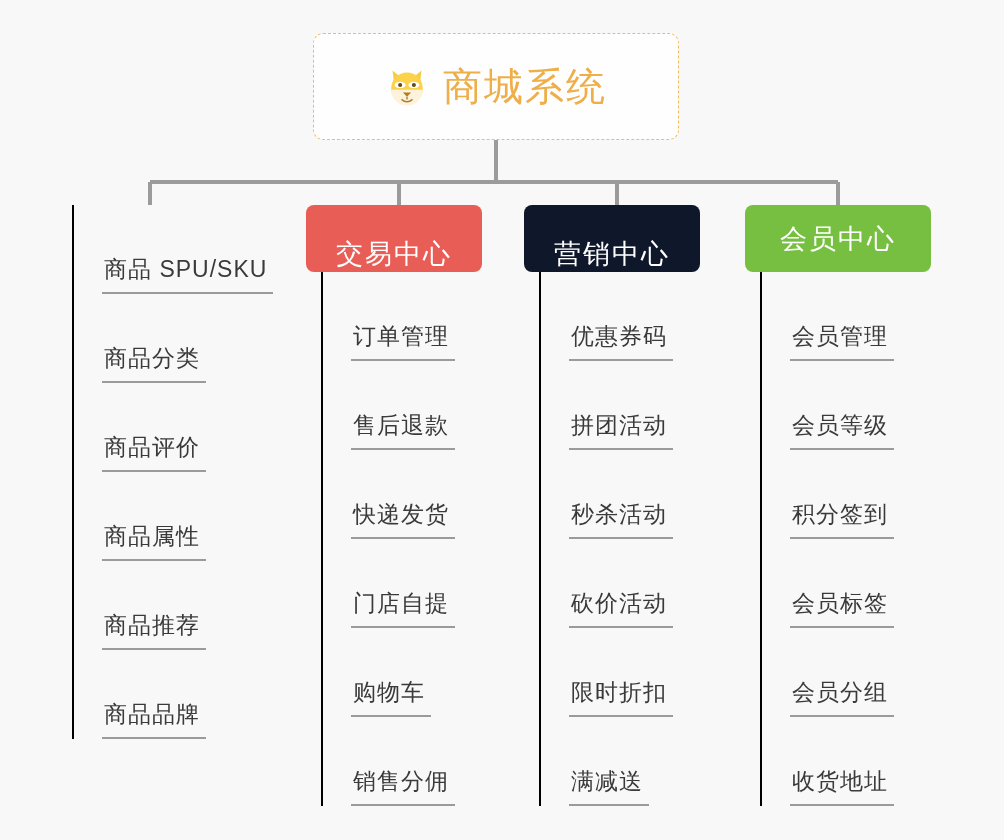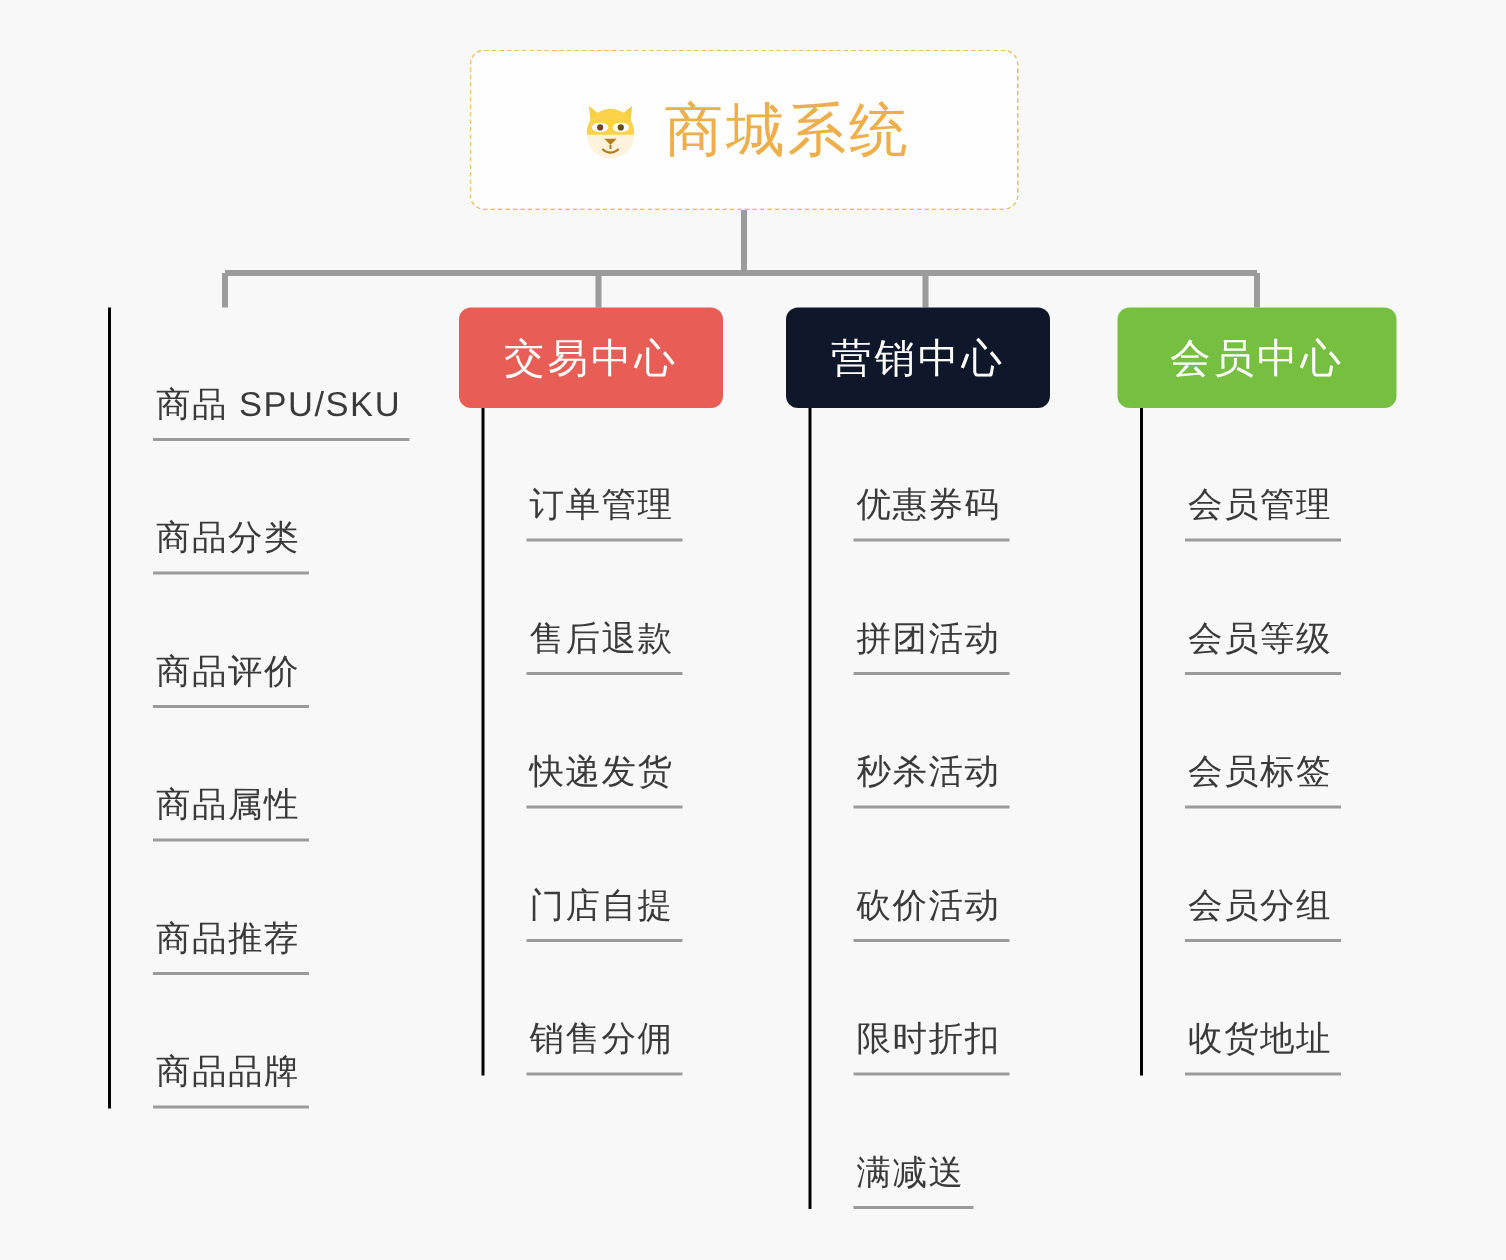--- a/index.html
+++ b/index.html
@@ -83,21 +83,21 @@
     box-sizing: border-box;
     border-radius: 8px;
     display: flex;
     align-items: center;
     justify-content: center;
     color: #ffffff;
     font-size: 27px;
     letter-spacing: 2px;
     white-space: nowrap;
   }
-  .cat-box.w-narrow { width: 176px; }
+  .cat-box.w-narrow { width: 176px; align-items: flex-end; }
 
   
   .leaf-list {
     position: relative;
     margin-top: 0;
     padding-top: 0;
     margin-left: 15px;
     border-left: 2px solid #000000;
   }
   .leaf-item {
@@ -191,20 +191,23 @@
         <div class="leaf-item">
           <span class="leaf-label">售后退款</span>
         </div>
         <div class="leaf-item">
           <span class="leaf-label">快递发货</span>
         </div>
         <div class="leaf-item">
           <span class="leaf-label">门店自提</span>
         </div>
         <div class="leaf-item">
+          <span class="leaf-label">购物车</span>
+        </div>
+        <div class="leaf-item">
           <span class="leaf-label">销售分佣</span>
         </div>
       </div>
     </div>
 
     <div class="column col-2">
       <div class="cat-box w-narrow" style="background:#0f172a">
         <span>营销中心</span>
       </div>
       <div class="leaf-list">
@@ -234,20 +237,23 @@
         <span>会员中心</span>
       </div>
       <div class="leaf-list">
         <div class="leaf-item">
           <span class="leaf-label">会员管理</span>
         </div>
         <div class="leaf-item">
           <span class="leaf-label">会员等级</span>
         </div>
         <div class="leaf-item">
+          <span class="leaf-label">积分签到</span>
+        </div>
+        <div class="leaf-item">
           <span class="leaf-label">会员标签</span>
         </div>
         <div class="leaf-item">
           <span class="leaf-label">会员分组</span>
         </div>
         <div class="leaf-item">
           <span class="leaf-label">收货地址</span>
         </div>
       </div>
     </div>

